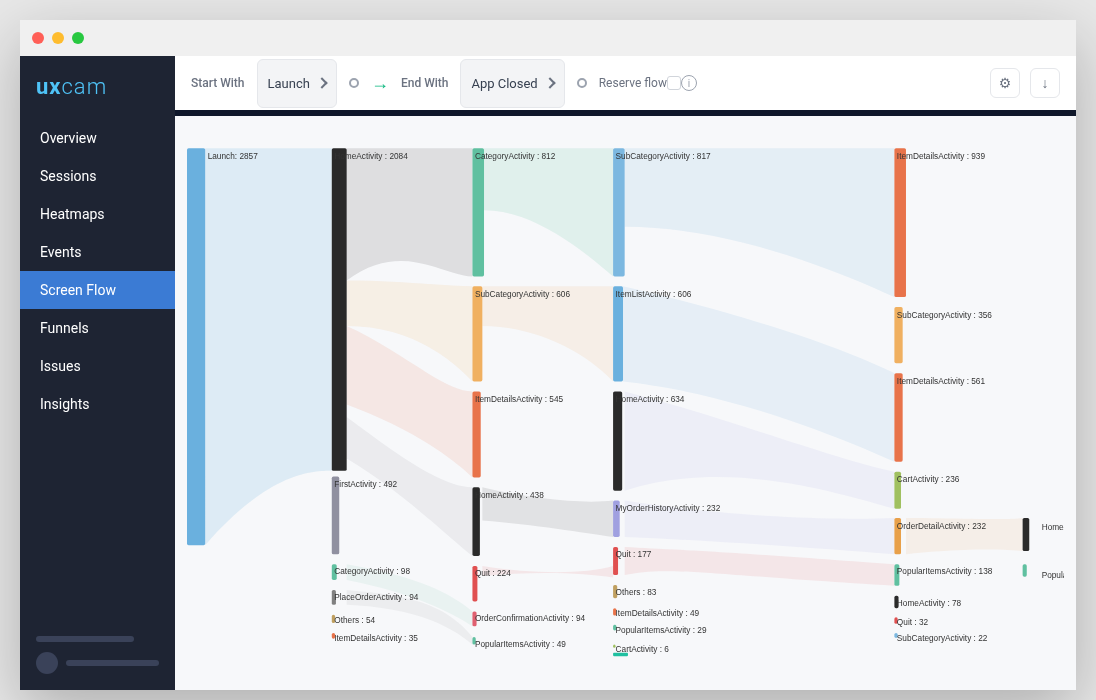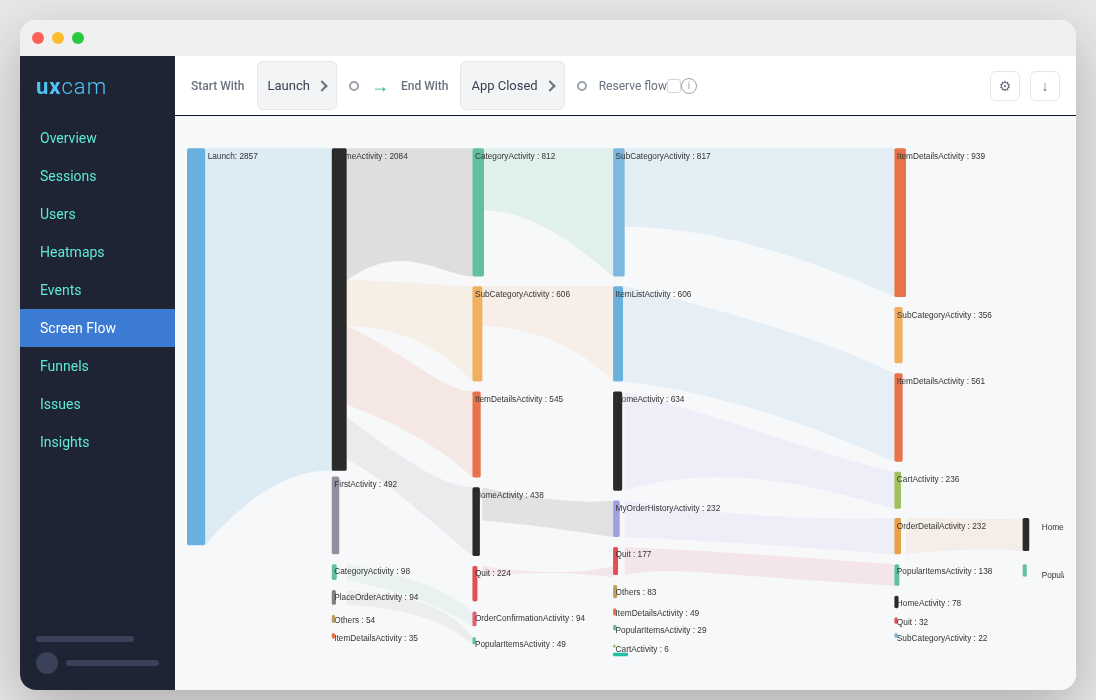--- a/index.html
+++ b/index.html
@@ -9,21 +9,21 @@
       display: flex;
       align-items: center;
       justify-content: center;
       min-height: 100vh;
       padding: 20px;
     }
     .window {
       width: 1060px;
       height: 670px;
       background: #fff;
-      border-radius: 16px;
+      border-radius: 0;
       box-shadow: 0 20px 60px rgba(0,0,0,0.25);
       overflow: hidden;
       display: flex;
       flex-direction: column;
     }
     .titlebar {
       height: 36px;
       background: #f0f0f0;
       display: flex;
       align-items: center;
@@ -54,21 +54,21 @@
       font-size: 22px;
       font-weight: 700;
       letter-spacing: 1px;
     }
     .sidebar-logo span { color: #4fc3f7; }
     .sidebar-nav { flex: 1; }
     .nav-item {
       display: flex;
       align-items: center;
       padding: 11px 20px;
-      color: #5eead4;
+      color: #ffffff;
       font-size: 14px;
       cursor: pointer;
       border-radius: 0;
       transition: background 0.15s;
     }
     .nav-item.active {
       background: #3b7bd4;
       color: #fff;
       text-align: center;
     }
@@ -104,21 +104,21 @@
     .main-content {
       flex: 1;
       display: flex;
       flex-direction: column;
       background: #f7f8fa;
       overflow: hidden;
     }
     .toolbar {
       height: 60px;
       background: #fff;
-      border-bottom: 1px solid #0f172a;
+      border-bottom: 6px solid #0f172a;
       display: flex;
       align-items: center;
       padding: 0 16px;
       gap: 12px;
       flex-shrink: 0;
     }
     .toolbar-label {
       font-size: 12px;
       color: #6b7280;
       font-weight: 500;
@@ -227,21 +227,20 @@
   </div>
   <div class="app-body">
     <div class="sidebar">
       <div class="sidebar-logo">
         <span>ux</span><span style="font-weight:300">cam</span>
       </div>
       <nav class="sidebar-nav">
 
       <div class="nav-item">Overview</div>
           <div class="nav-item">Sessions</div>
-          <div class="nav-item">Users</div>
           <div class="nav-item">Heatmaps</div>
           <div class="nav-item">Events</div>
           <div class="nav-item active">Screen Flow</div>
           <div class="nav-item">Funnels</div>
           <div class="nav-item">Issues</div>
           <div class="nav-item">Insights</div>
         </nav>
       <div class="sidebar-footer">
         <div class="sidebar-bar"></div>
         <div class="sidebar-user">

